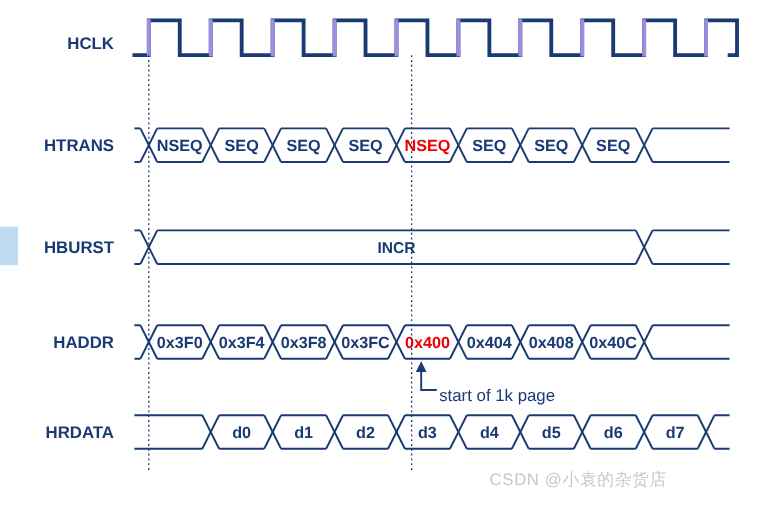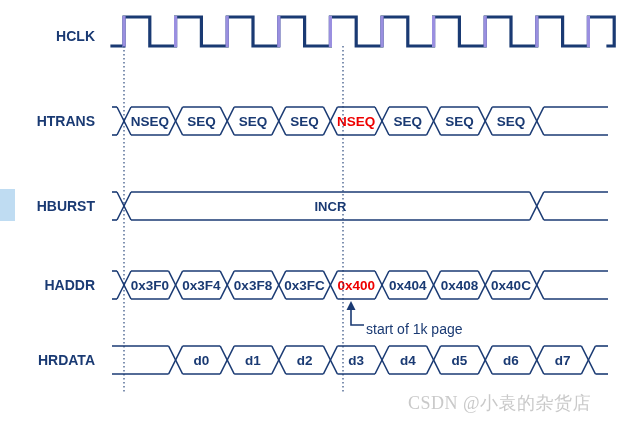--- a/index.html
+++ b/index.html
@@ -29,22 +29,22 @@
     fill:#1a3a73;text-anchor:middle;
   }
   .annot-text{
     font-family:"Liberation Sans", sans-serif;
     font-size:14px;
     fill:#1a3a73;
   }
   .wm{
     position:absolute;
     left:408px;top:391px;
-    font-family:Liberation Serif, serif;
-    font-size:18px;
+    font-family:Liberation Sans, sans-serif;
+    font-size:14px;
     color:#c9c9c9;
     white-space:nowrap;
     letter-spacing:.5px;
   }
   .accent-box{
     position:absolute;left:0;top:189px;width:15px;height:32px;
     background:#bfdcf2;
   }
 </style>
 </head>

